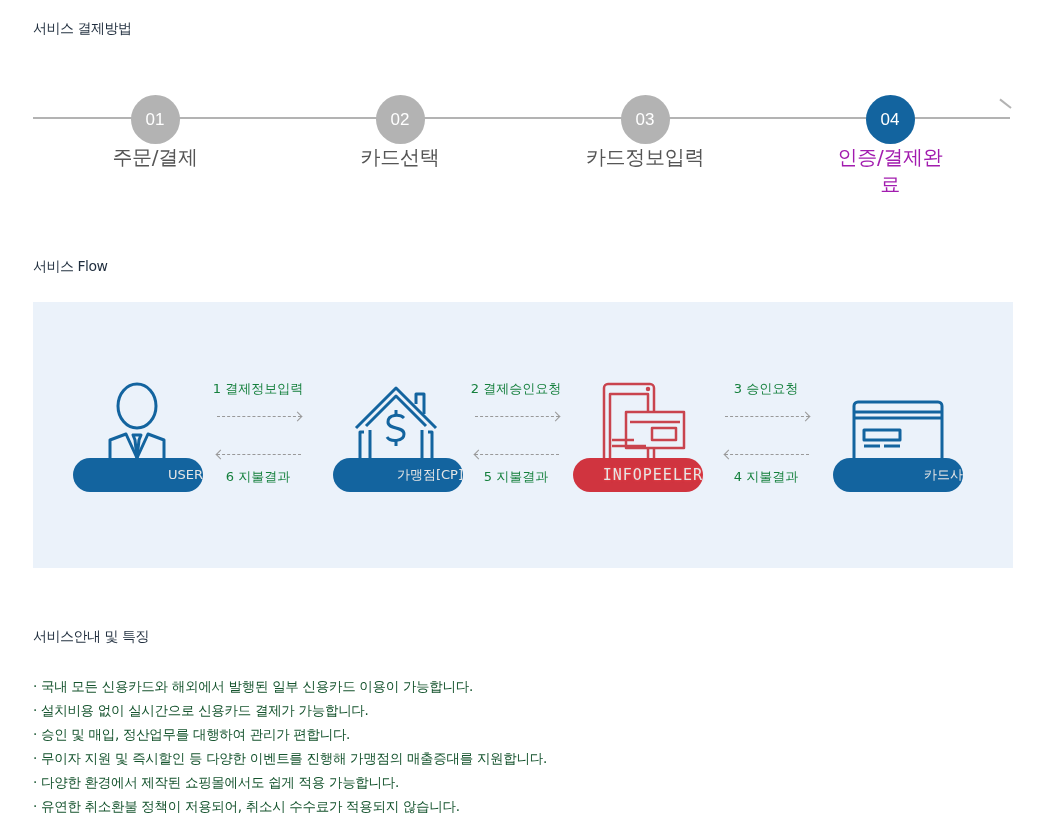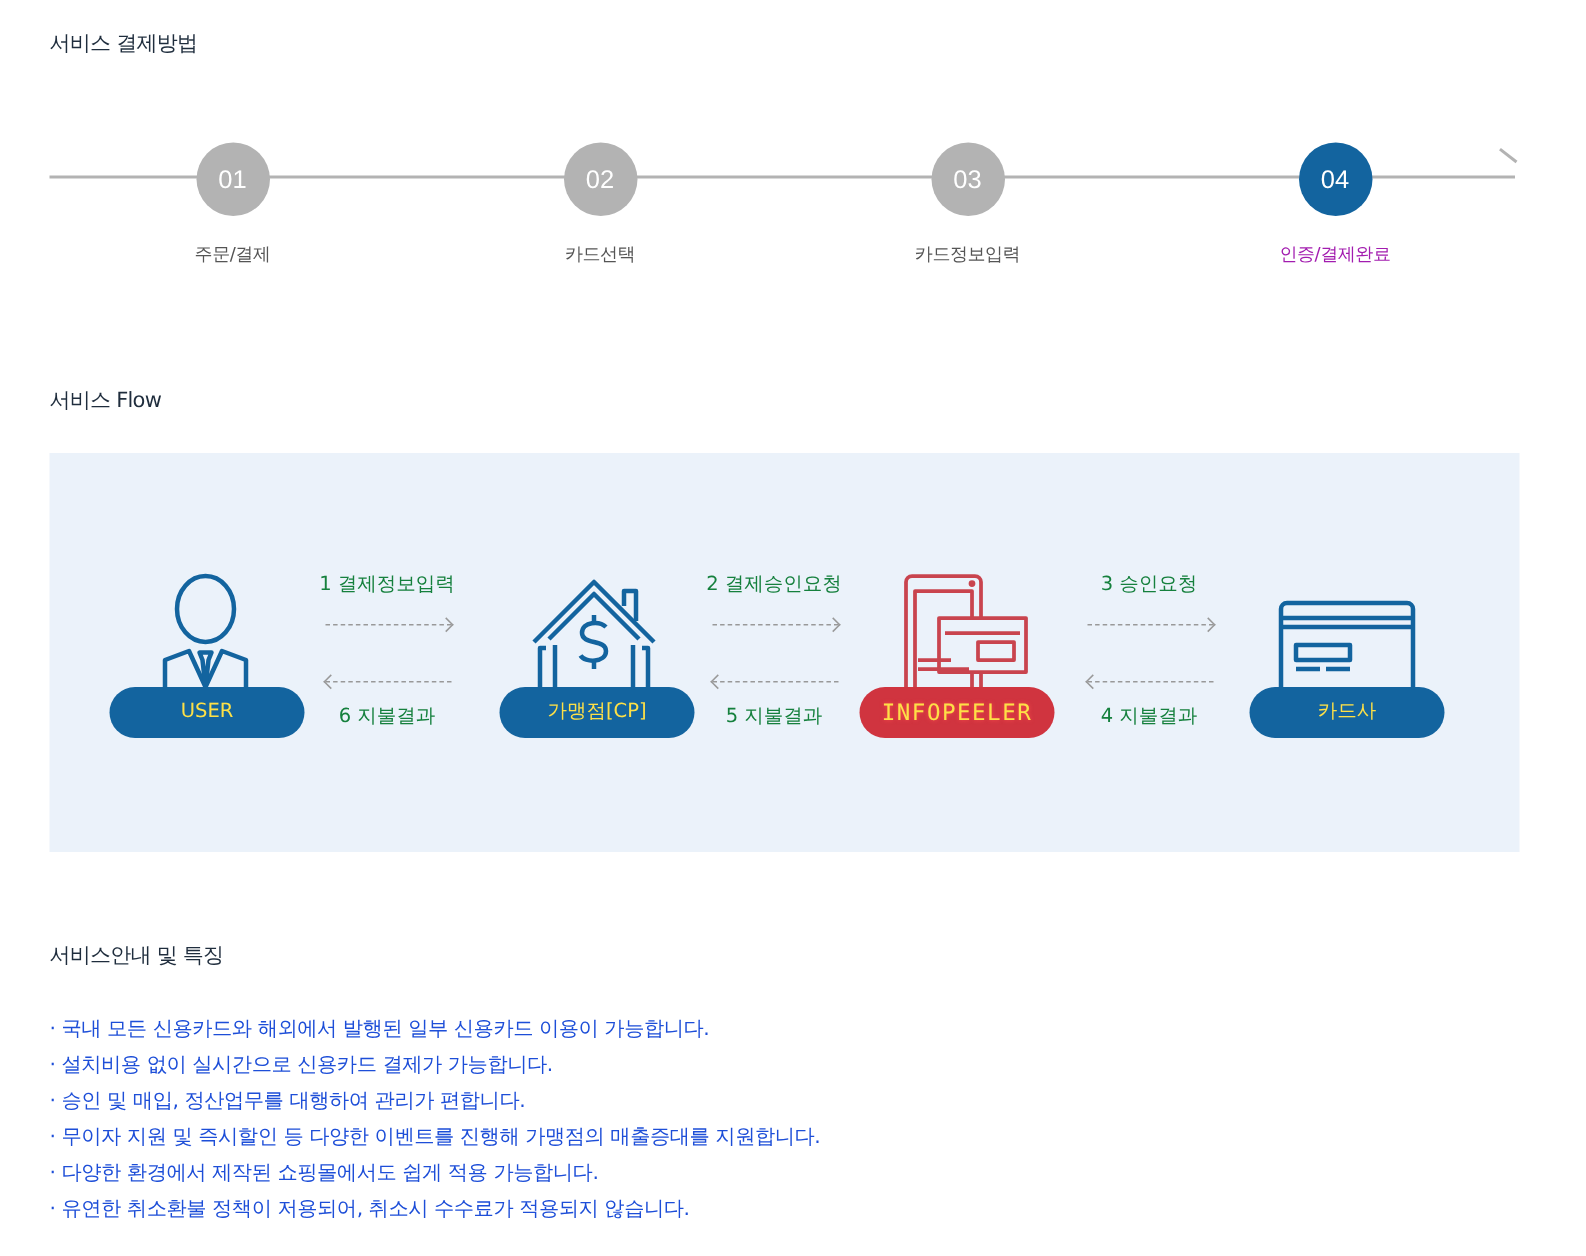--- a/index.html
+++ b/index.html
@@ -8,42 +8,42 @@
 
   .section-title { position: absolute; left: 33px; font-size: 14px; color: #1f2d3d; font-weight: normal; letter-spacing: -0.5px; text-align: center; }
 
   
   .steps { position: absolute; left: 33px; top: 95px; width: 980px; height: 100px; }
   .steps-line { position: absolute; left: 0; top: 22px; width: 977px; height: 2px; background: #b3b3b3; }
   .steps-arrow { position: absolute; right: 2px; top: 12px; width: 14px; height: 2px; background: #b3b3b3; transform: rotate(38deg); transform-origin: right center; }
   .step { position: absolute; top: 0; width: 120px; margin-left: -60px; text-align: center; }
   .step-circle { width: 49px; height: 49px; border-radius: 50%; background: #b3b3b3; color: #fff; font-size: 17px; line-height: 49px; margin: 0 auto; font-family: "Liberation Sans", sans-serif; }
   .step.active .step-circle { background: #13649f; }
-  .step-label { margin-top: 17px; font-size: 12px; color: #555; letter-spacing: -0.3px; }
+  .step-label { font-size: 20px; color: #555; letter-spacing: -0.3px; }
   .step.active .step-label { color: #a21caf; }
 
   
   .flow-box { position: absolute; left: 33px; top: 302px; width: 980px; height: 266px; background: #ebf2fa; }
   .node { position: absolute; top: 80px; width: 130px; height: 110px; }
   .node-icon { position: absolute; left: 50%; top: 0; transform: translateX(-50%); }
-  .node-pill { position: absolute; left: 0; bottom: 0; width: 130px; height: 34px; border-radius: 17px; background: #13649f; color: #fde047; font-size: 13px; line-height: 34px; text-align: center; }
+  .node-pill { position: absolute; left: 0; bottom: 0; width: 130px; height: 34px; border-radius: 17px; background: #13649f; color: #e5e5e5; font-size: 13px; line-height: 34px; text-align: right; }
   .node-pill.red { background: #d0343f; font-family: "DejaVu Sans Mono", monospace; font-size: 15px; letter-spacing: 1px; text-shadow: 0 0 3px rgba(255,80,80,0.9); }
 
   .conn { position: absolute; top: 78px; width: 110px; height: 110px; text-align: center; color: #15803d; font-size: 13px; }
   .conn-top { position: absolute; top: 0; left: 0; width: 100%; }
   .conn-bottom { position: absolute; top: 88px; left: 0; width: 100%; }
   .dash { position: absolute; left: 14px; width: 84px; height: 0; border-top: 1px dashed #999; }
   .dash.fwd { top: 36px; }
   .dash.back { top: 74px; }
   .arrowhead { position: absolute; width: 7px; height: 7px; border-top: 1px solid #999; border-right: 1px solid #999; }
   .dash.fwd .arrowhead { right: 0; top: -4px; transform: rotate(45deg); }
   .dash.back .arrowhead { left: 0; top: -4px; transform: rotate(-135deg); }
 
   
-  .features { position: absolute; left: 33px; top: 674px; font-size: 13.5px; color: #1d4ed8; letter-spacing: -0.3px; }
+  .features { position: absolute; left: 33px; top: 674px; font-size: 13.5px; color: #14532d; letter-spacing: -0.3px; }
   .features li { list-style: none; height: 24px; line-height: 24px; }
 </style>
 </head>
 <body>
 
 <h2 class="section-title" style="top:20px;">서비스 결제방법</h2>
 
 <div class="steps">
   <div class="steps-line"></div>
   <div class="steps-arrow"></div>

